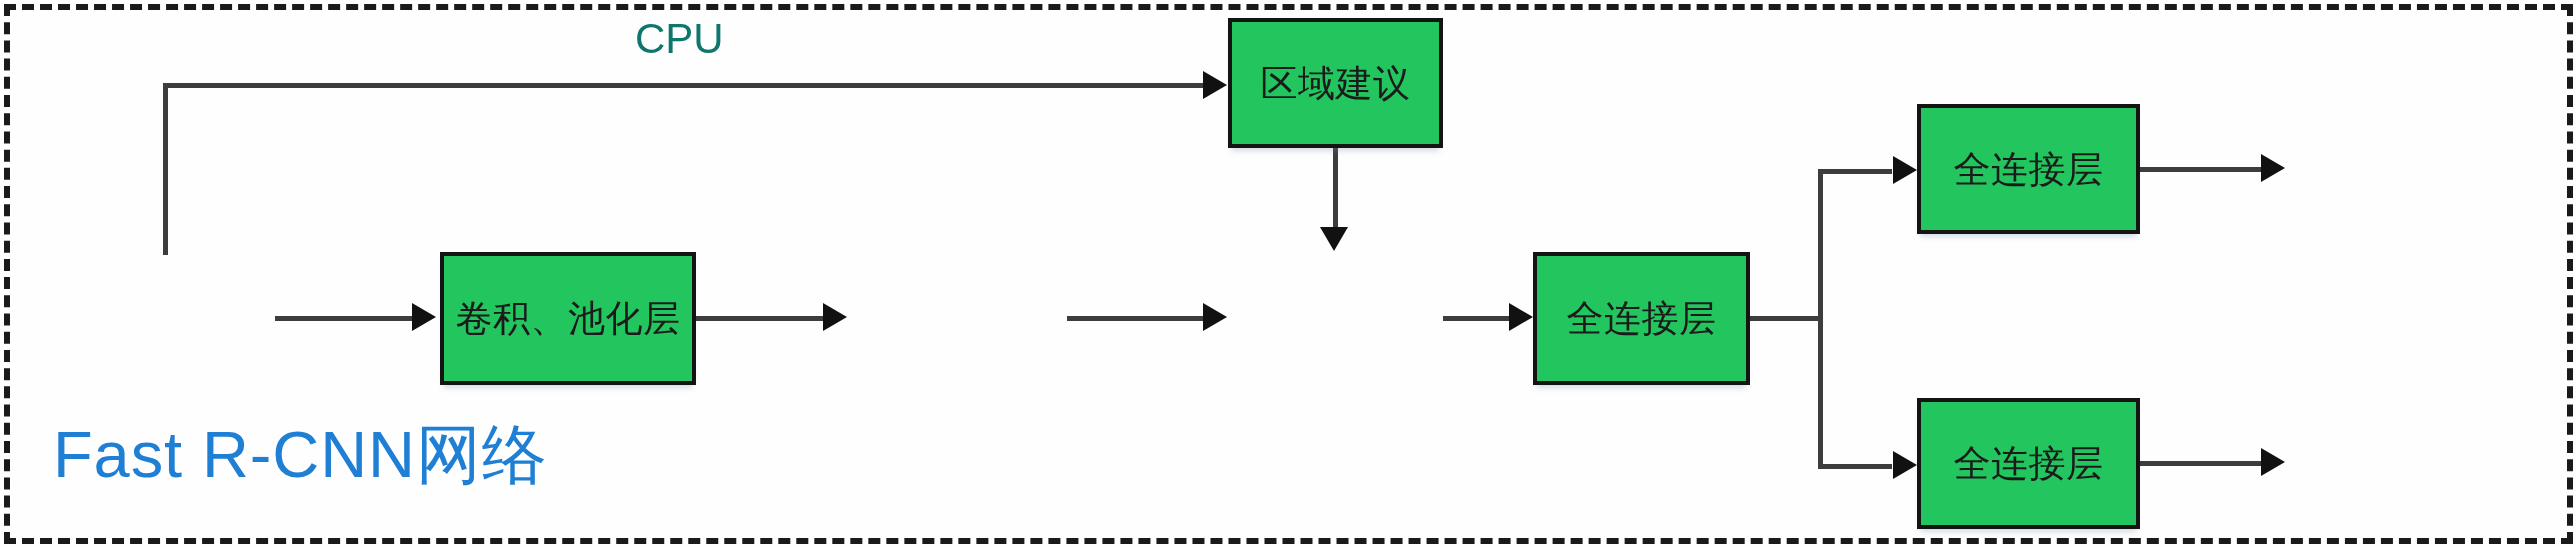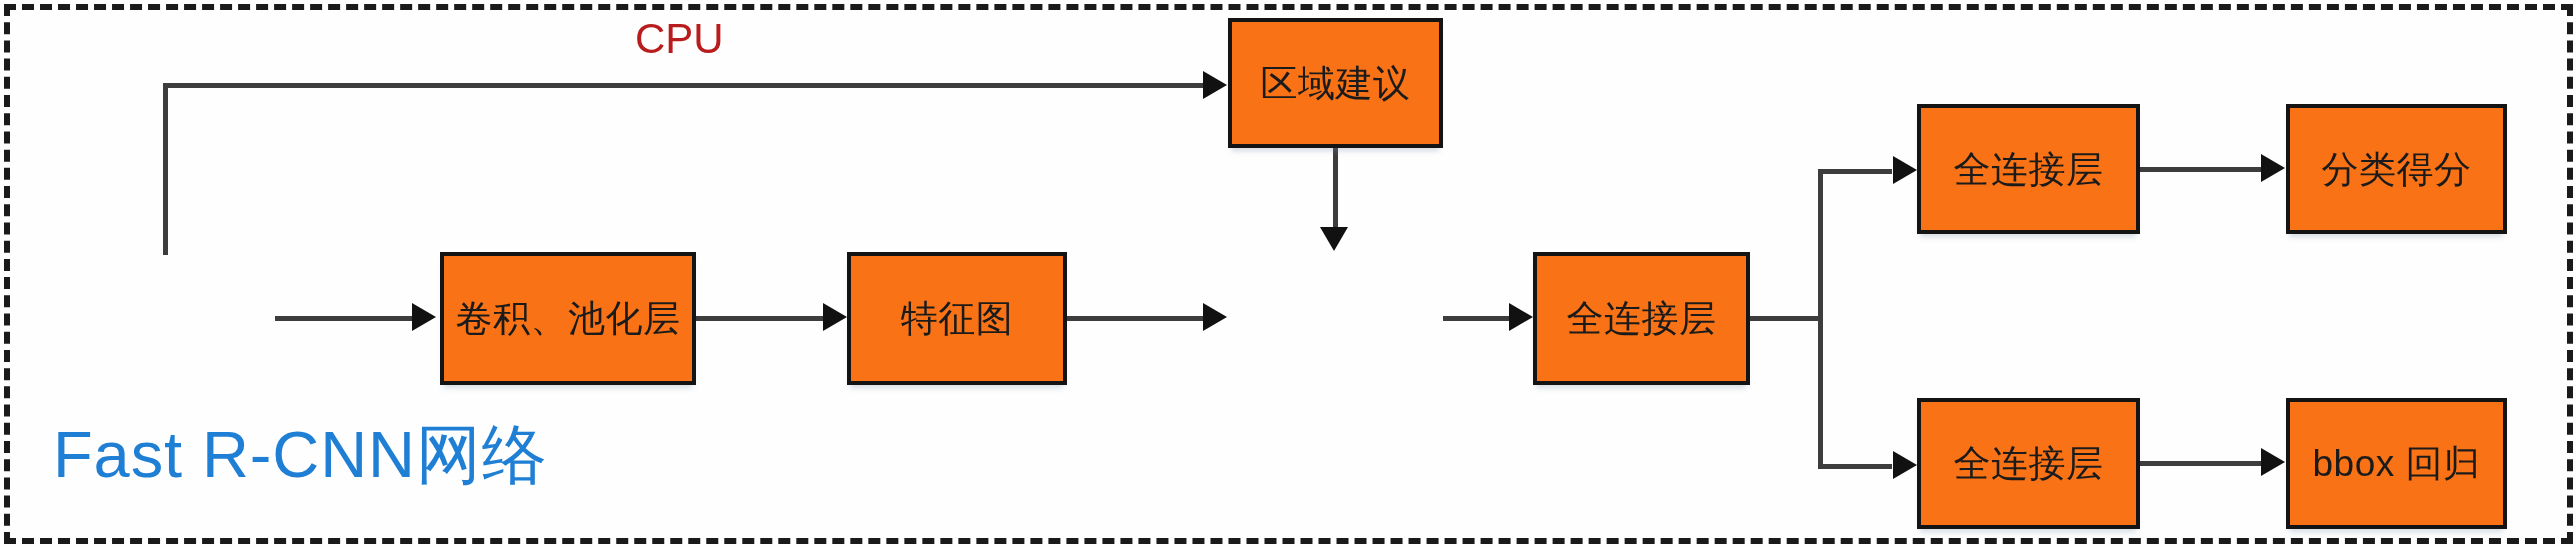--- a/index.html
+++ b/index.html
@@ -25,21 +25,21 @@
     height: 540px;
     box-sizing: border-box;
     border: 6.4px dashed #1a1a1a;
     background: transparent;
     pointer-events: none;
   }
   .node {
     position: absolute;
     box-sizing: border-box;
     border: 4.6px solid #141414;
-    background: #f97316;
+    background: #22c55e;
     display: flex;
     align-items: center;
     justify-content: center;
     color: #1b1b1b;
     letter-spacing: 0.5px;
     white-space: nowrap;
     box-shadow: 0 5.5px 5.5px -2.7px rgba(120,140,170,0.30);
   }
   .node .node-label {
     font-size: 37px;
@@ -62,21 +62,21 @@
   }
   .arrow-down {
     position: absolute;
     width: 0; height: 0;
     border-left: 14.7px solid transparent;
     border-right: 14.7px solid transparent;
     border-top: 24px solid #111111;
   }
   #cpu-label {
     position: absolute;
-    color: #b91c1c;
+    color: #0f766e;
     font-size: 42px;
     line-height: 1;
     font-family: "Liberation Sans", "DejaVu Sans", sans-serif;
   }
   #diagram-title {
     position: absolute;
     font-size: 65px;
     line-height: 1;
     font-family: "Liberation Sans", "DejaVu Sans", sans-serif;
     letter-spacing: 0.9px;
@@ -122,47 +122,38 @@
   <div class="arrow-right" style="left:2261px; top:154px;"></div>
 
   <div class="hline" style="left:2140px; top:461px; width:121px;"></div>
   <div class="arrow-right" style="left:2261px; top:448px;"></div>
 
 
   <div class="node" style="left:440px; top:252px; width:256px; height:133px;">
     <span class="node-label">卷积、池化层</span>
   </div>
 
-  <div class="node" style="left:847px; top:252px; width:220px; height:133px;">
-    <span class="node-label">特征图</span>
-  </div>
 
   <div class="node" style="left:1228px; top:18.3px; width:215px; height:130px;">
     <span class="node-label">区域建议</span>
   </div>
 
 
   <div class="node" style="left:1533px; top:252px; width:217px; height:133px;">
     <span class="node-label">全连接层</span>
   </div>
 
   <div class="node" style="left:1917px; top:104px; width:223px; height:130px;">
     <span class="node-label">全连接层</span>
   </div>
 
-  <div class="node" style="left:2286px; top:104px; width:221px; height:130px;">
-    <span class="node-label">分类得分</span>
-  </div>
 
   <div class="node" style="left:1917px; top:398px; width:223px; height:131px;">
     <span class="node-label">全连接层</span>
   </div>
 
-  <div class="node" style="left:2286px; top:398px; width:221px; height:131px;">
-    <span class="node-label">bbox 回归</span>
-  </div>
 
   <div id="cpu-label" style="left:635px; top:18.3px;">CPU</div>
 
   <div id="diagram-title" style="left: 53px; top: 422px; color: rgb(31, 127, 212);">Fast R-CNN网络</div>
 
 </div>
 
 
 </body></html>

